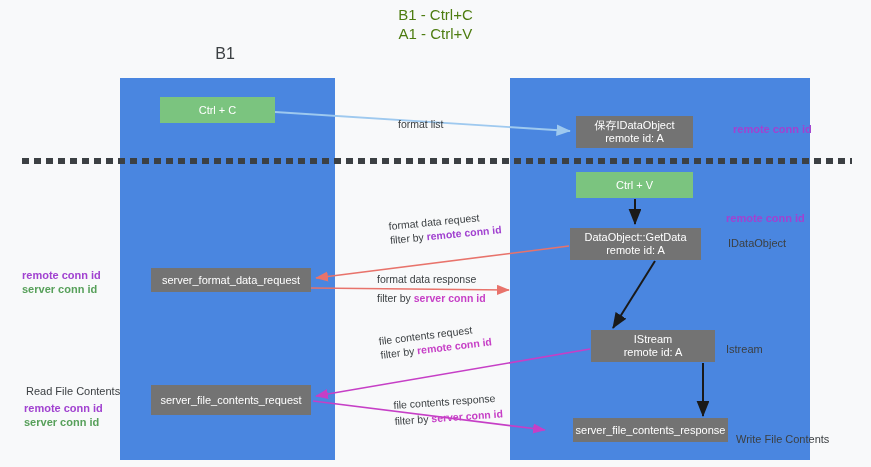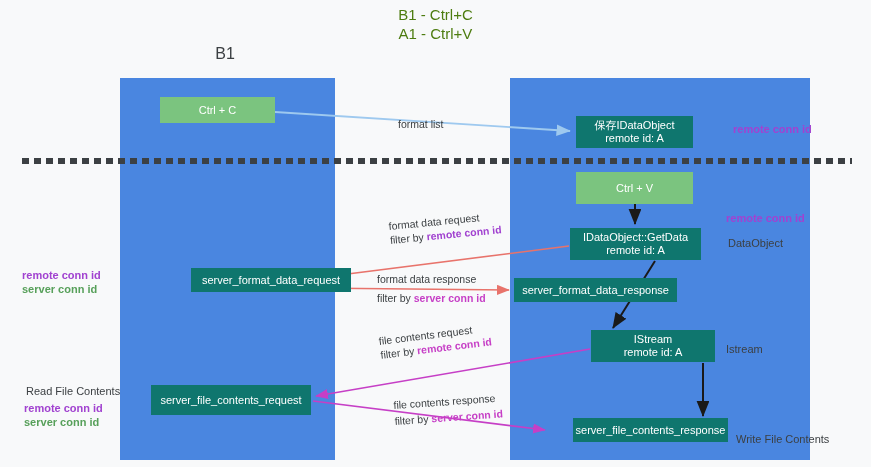--- a/index.html
+++ b/index.html
@@ -28,27 +28,27 @@
   #head-b1{left:150px;top:47px;width:150px;}
   #head-a1{left:560px;top:47px;width:150px;}
 
   
   .box{
     position:absolute;display:flex;align-items:center;justify-content:center;
     text-align:center;color:#ffffff;font-size:11px;line-height:13px;
     box-sizing:border-box;padding:2px 4px;
   }
   .green{background:#7bc47f;}
-  .orange{background:#0f766e;}
+  .orange{background:#737373;}
 
   #box-ctrlc{left:160px;top:97px;width:115px;height:26px;}
   #box-idataobject{left:576px;top:116px;width:117px;height:32px;}
-  #box-ctrlv{left:576px;top:172px;width:117px;height:32px;}
+  #box-ctrlv{left:576px;top:172px;width:117px;height:26px;}
   #box-getdata{left:570px;top:228px;width:131px;height:32px;}
-  #box-sfdreq{left:151px;top:268px;width:160px;height:24px;margin-left:40px;}
+  #box-sfdreq{left:151px;top:268px;width:160px;height:24px;}
   #box-sfdresp{left:514px;top:278px;width:163px;height:24px;}
   #box-istream{left:591px;top:330px;width:124px;height:32px;}
   #box-sfcreq{left:151px;top:385px;width:160px;height:30px;}
   #box-sfcresp{left:549px;top:418px;width:155px;height:24px;margin-left:24px;}
 
   
   #dashed{
     position:absolute;left:22px;top:158px;width:830px;height:6px;
     background-image:linear-gradient(to right,#3c4043 0 7px,transparent 7px 12px);
     background-size:12px 6px;background-repeat:repeat-x;
@@ -140,43 +140,42 @@
     <div>
       <div>保存IDataObject</div>
       <div>remote id: A</div>
     </div>
   </div>
 
   <div class="box green" id="box-ctrlv">Ctrl + V</div>
 
   <div class="box orange" id="box-getdata">
     <div>
-      <div>IDataObject::GetData</div>
+      <div>DataObject::GetData</div>
       <div>remote id: A</div>
     </div>
   </div>
 
   <div class="box orange" id="box-sfdreq">server_format_data_request</div>
 
-  <div class="box orange" id="box-sfdresp">server_format_data_response</div>
 
   <div class="box orange" id="box-istream">
     <div>
       <div>IStream</div>
       <div>remote id: A</div>
     </div>
   </div>
 
   <div class="box orange" id="box-sfcreq">server_file_contents_request</div>
 
   <div class="box orange" id="box-sfcresp">server_file_contents_response</div>
 
   <div class="side purple" id="lbl-remote1">remote conn id</div>
   <div class="side purple" id="lbl-remote2">remote conn id</div>
-  <div class="side" id="lbl-dataobject">DataObject</div>
+  <div class="side" id="lbl-dataobject">IDataObject</div>
   <div class="side" id="lbl-istream">Istream</div>
   <div class="side" id="lbl-write">Write File Contents</div>
 
   <div class="side" id="lbl-read">Read File Contents</div>
 
   <div class="side" id="lbl-left-mid">
     <div class="purple">remote conn id</div>
     <div class="greenx">server conn id</div>
   </div>
 

